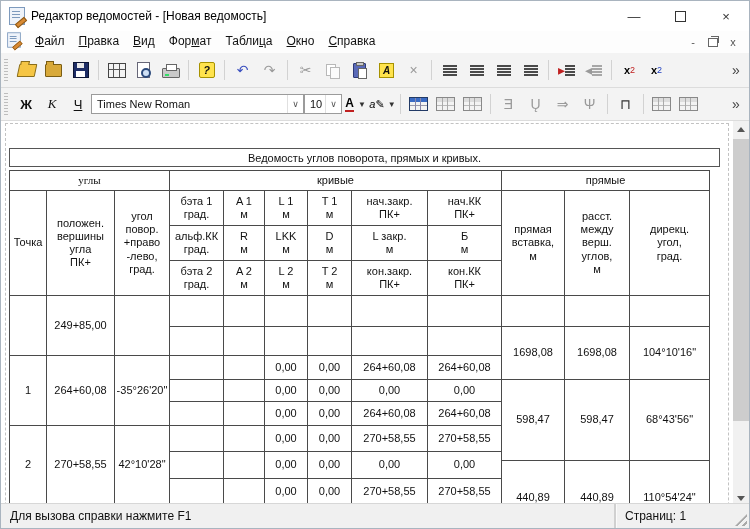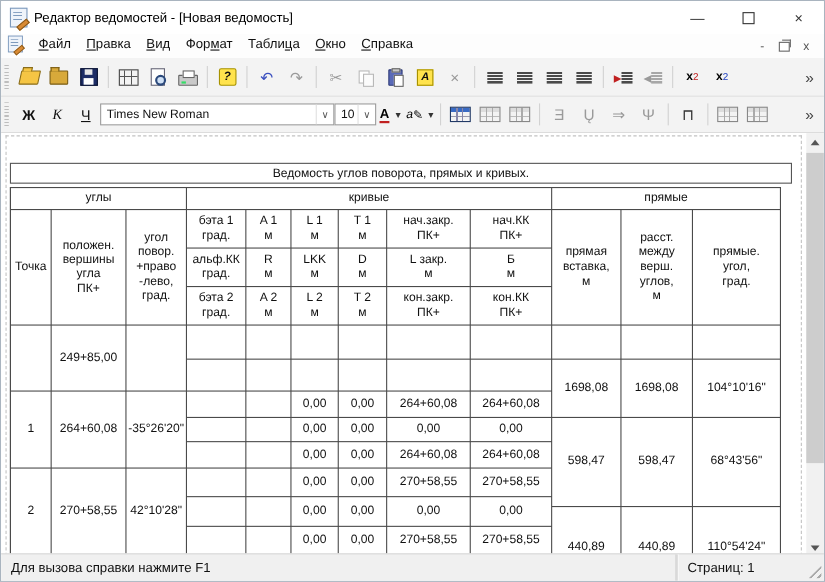--- a/index.html
+++ b/index.html
@@ -262,21 +262,21 @@
       </span>
       <span class="tbi more">
         <span class="glyph ">»</span>
       </span>
     </div>
 
   <div class="docarea">
     <div class="page-frame"></div>
     <div class="trow" style="top:27px">Ведомость углов поворота, прямых и кривых.</div>
     <div id="sheet-grid">
-        <div class="c" style="grid-area: 1 / 1 / 2 / 4;">углы</div>
+        <div class="c" style="grid-area: 1 / 1 / 2 / 4; font-family: Liberation Serif, serif;">углы</div>
         <div class="c" style="grid-area: 1 / 4 / 2 / 10;">кривые</div>
         <div class="c" style="grid-area: 1 / 10 / 2 / 13;">прямые</div>
         <div class="c" style="grid-area: 2 / 1 / 5 / 2;">Точка</div>
         <div class="c" style="grid-area: 2 / 2 / 5 / 3;">положен.
 вершины
 угла
 ПК+</div>
         <div class="c" style="grid-area: 2 / 3 / 5 / 4;">угол
 повор.
 +право
@@ -319,21 +319,21 @@
         <div class="c" style="grid-area: 4 / 9 / 5 / 10;">кон.КК
 ПК+</div>
         <div class="c" style="grid-area: 2 / 10 / 5 / 11;">прямая
 вставка,
 м</div>
         <div class="c" style="grid-area: 2 / 11 / 5 / 12;">расст.
 между
 верш.
 углов,
 м</div>
-        <div class="c" style="grid-area: 2 / 12 / 5 / 13;">прямые.
+        <div class="c" style="grid-area: 2 / 12 / 5 / 13;">дирекц.
 угол,
 град.</div>
         <div class="c" style="grid-area: 5 / 1 / 7 / 2;"></div>
         <div class="c" style="grid-area: 5 / 2 / 7 / 3;">249+85,00</div>
         <div class="c" style="grid-area: 5 / 3 / 7 / 4;"></div>
         <div class="c" style="grid-area: 5 / 4 / 6 / 5;"></div>
         <div class="c" style="grid-area: 5 / 5 / 6 / 6;"></div>
         <div class="c" style="grid-area: 5 / 6 / 6 / 7;"></div>
         <div class="c" style="grid-area: 5 / 7 / 6 / 8;"></div>
         <div class="c" style="grid-area: 5 / 8 / 6 / 9;"></div>

